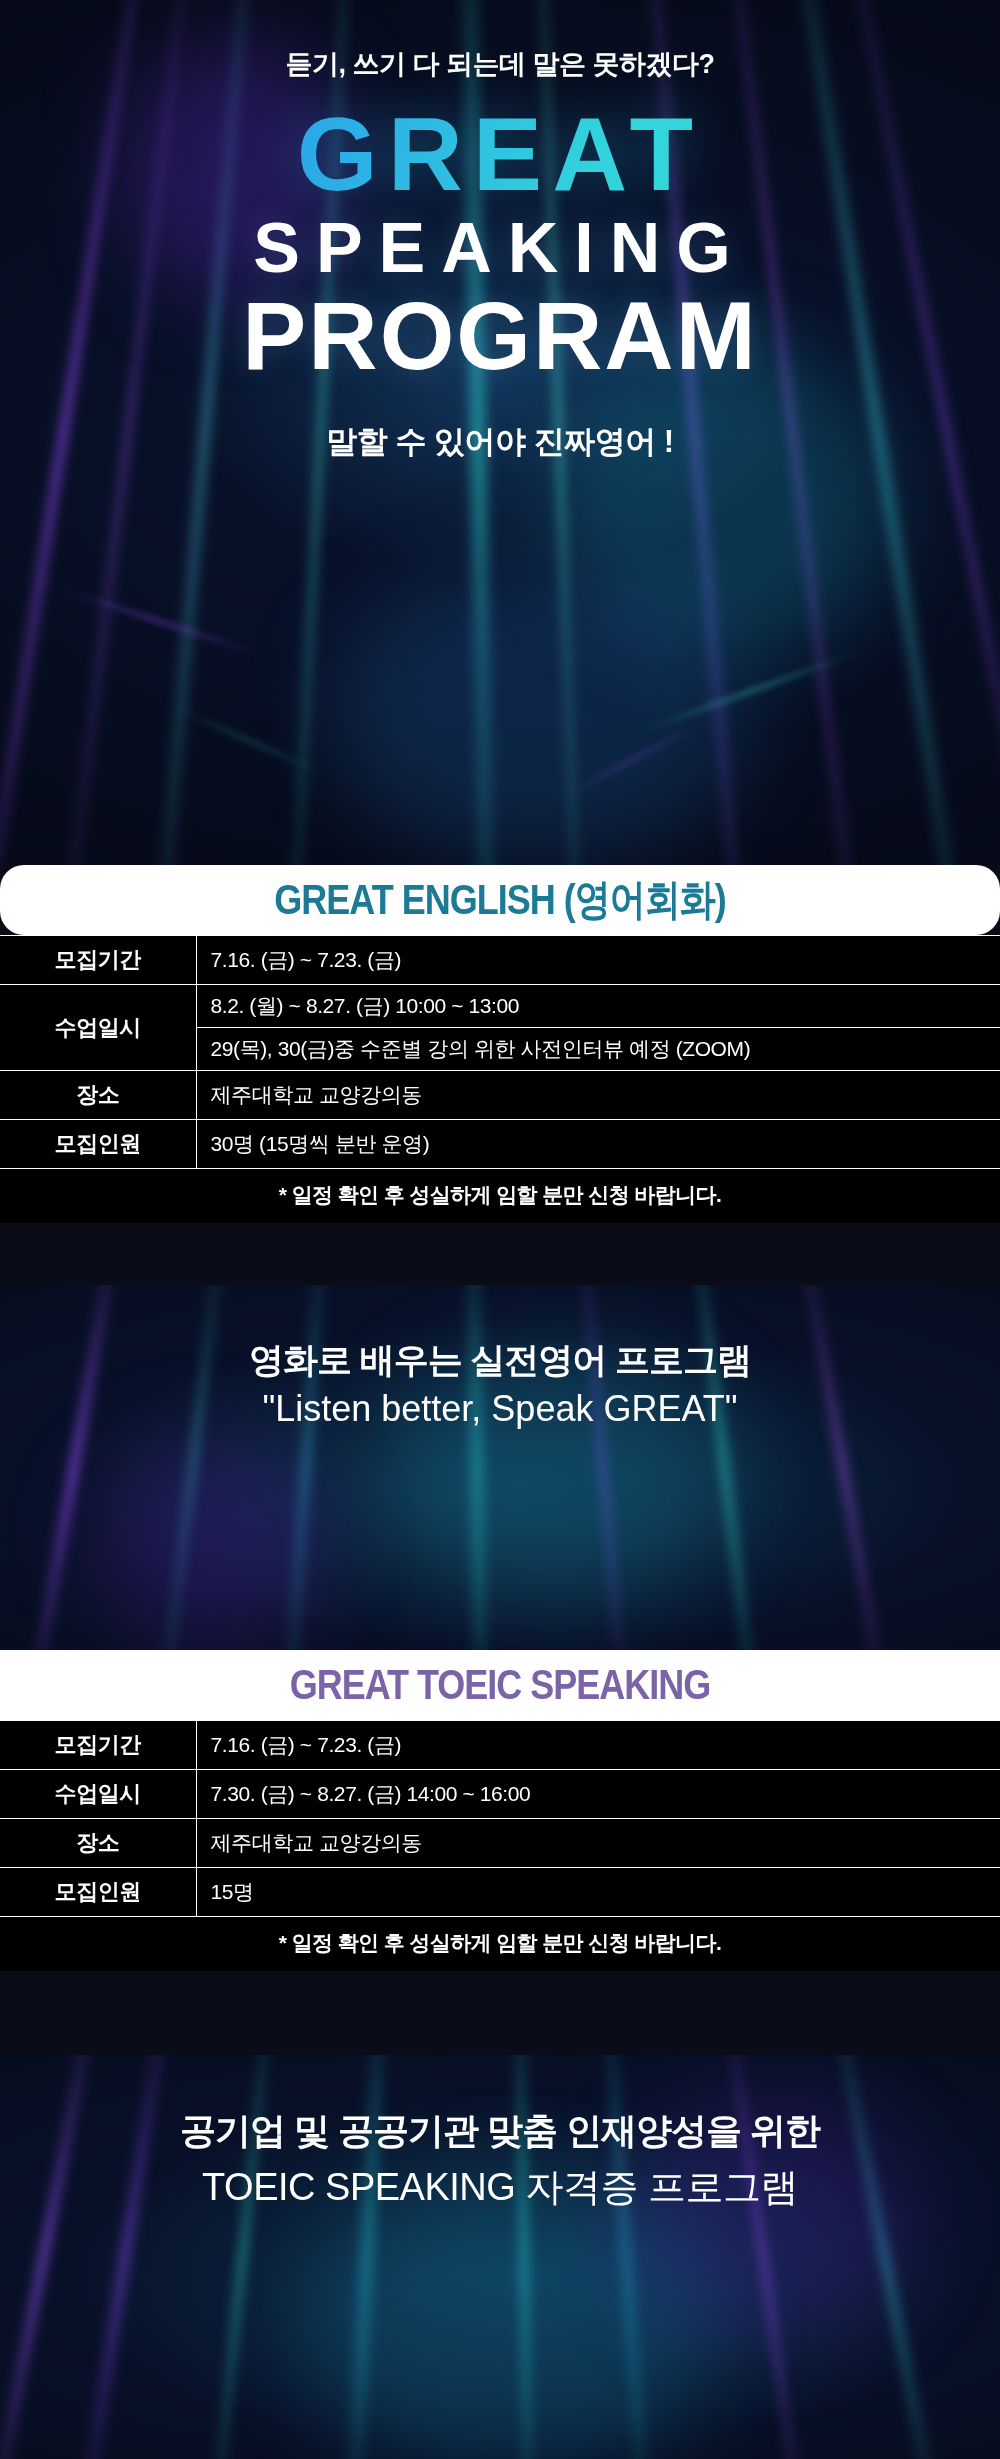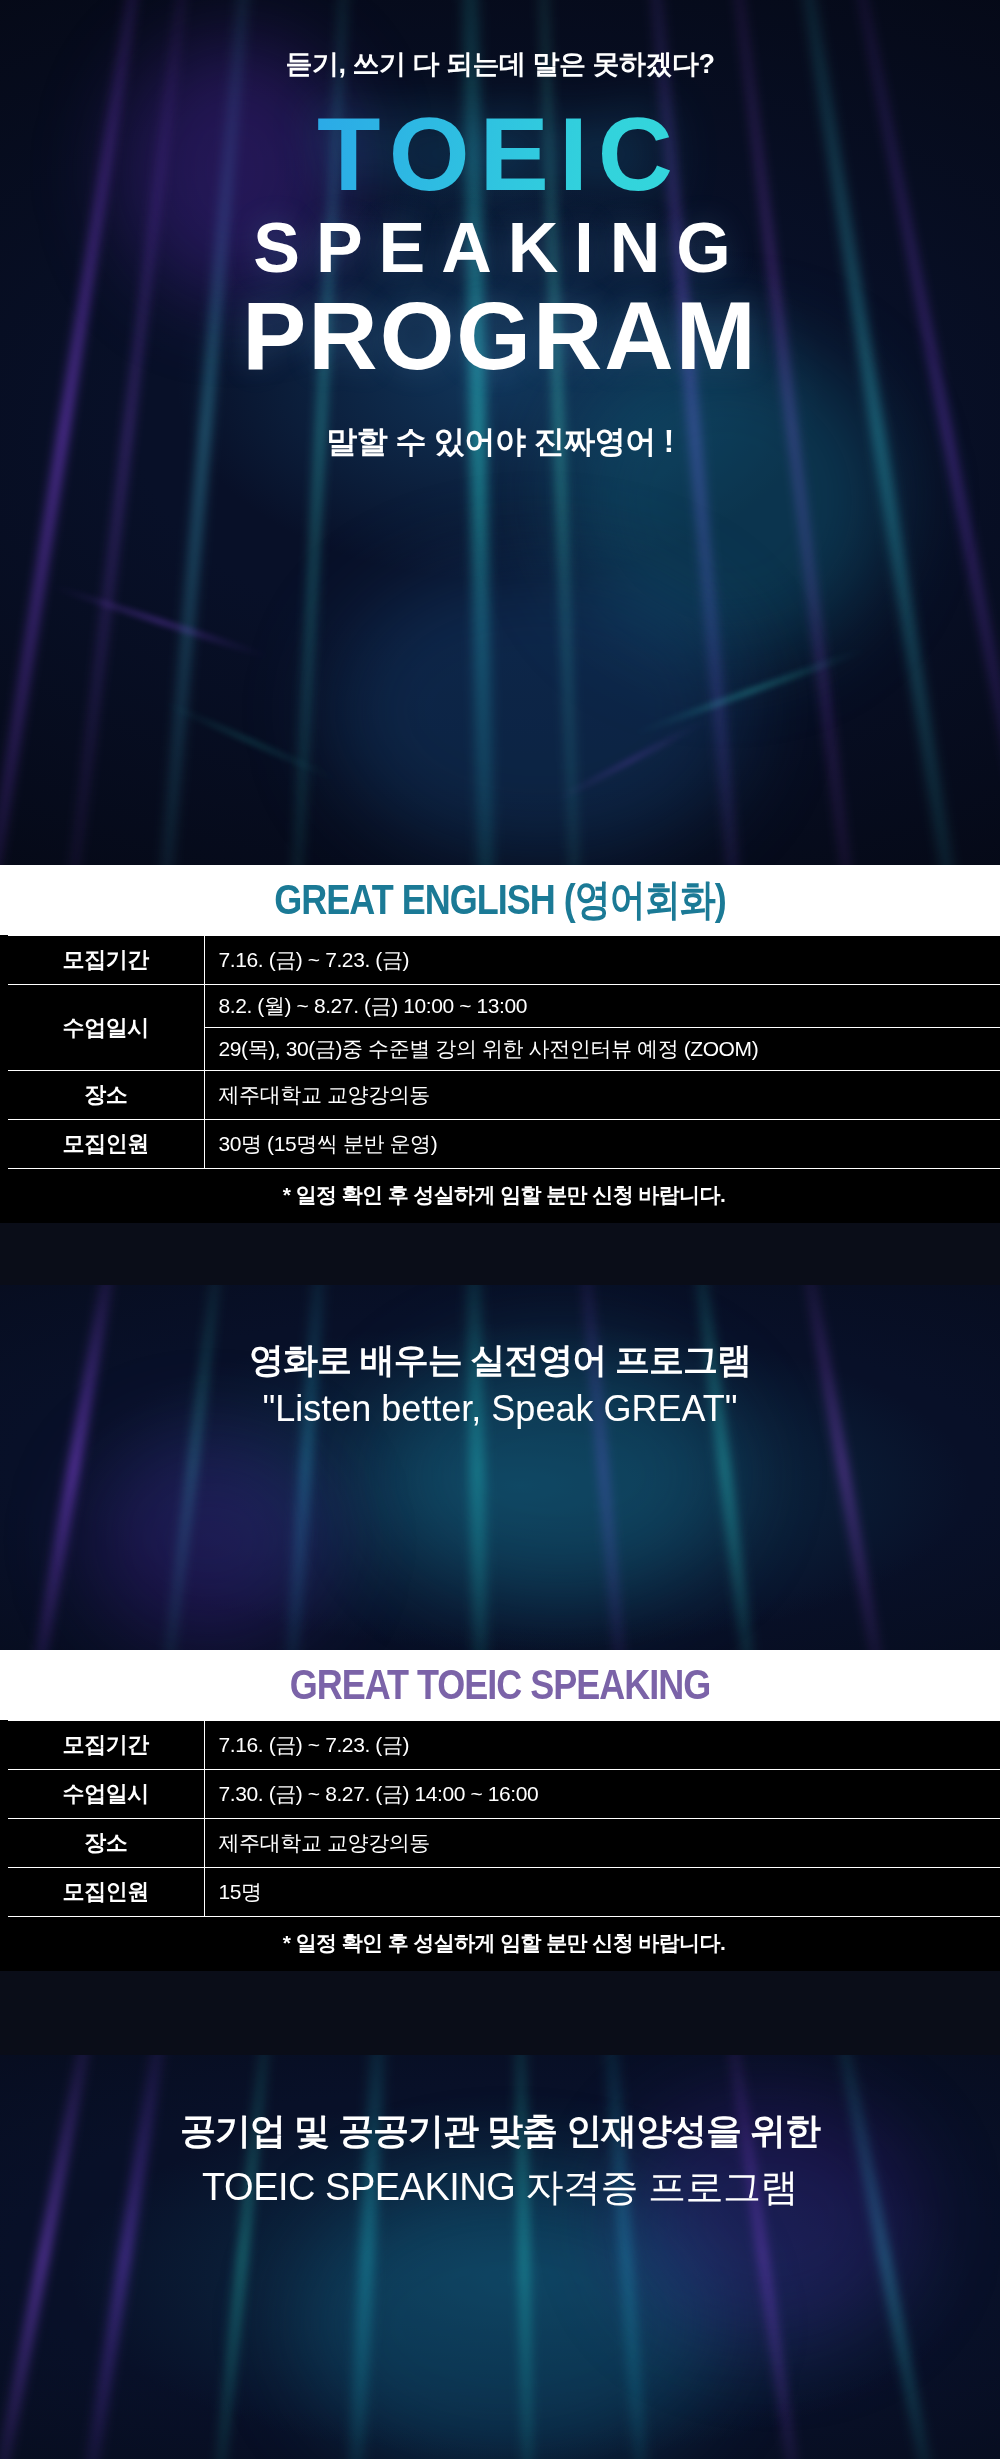--- a/index.html
+++ b/index.html
@@ -73,21 +73,21 @@
     background:#ffffff; display:flex; align-items:center; justify-content:center;
   }
   .sec-title {
     font-size:36px; font-weight:900; letter-spacing:-1px;
     transform:scaleY(1.18); transform-origin:center;
   }
   .sec-title.teal   { color:#1b7a96; }
   .sec-title.purple { color:#7b63a8; }
 
   
-  .table-wrap { position:absolute; left:0; width:1000px; background:#000000;padding-left:8px; }
+  .table-wrap { position:absolute; left:0; width:1000px; background:#000000; }
   table.info { width:1000px; border-collapse:collapse; table-layout:fixed; }
   table.info td {
     color:#ffffff; border:1px solid #ffffff;
     font-size:21px; padding:9px 12px; vertical-align:middle;
     letter-spacing:-0.4px;
   }
   table.info td.lbl {
     width:196px; text-align:center; font-weight:800; font-size:22px;
     border-left:none;
   }
@@ -146,28 +146,28 @@
       <div class="glow" style="left:330px;top:560px;width:420px;height:300px;background:rgba(25,90,150,.3);"></div>
 
       <div class="ray" style="left:40px;top:620px;width:240px;height:3px;background:linear-gradient(90deg,rgba(120,60,230,0),rgba(150,80,250,.8),rgba(120,60,230,0));transform:rotate(18deg);"></div>
       <div class="ray" style="left:620px;top:690px;width:260px;height:3px;background:linear-gradient(90deg,rgba(40,200,200,0),rgba(60,230,220,.75),rgba(40,200,200,0));transform:rotate(-20deg);"></div>
       <div class="ray" style="left:540px;top:760px;width:180px;height:2px;background:linear-gradient(90deg,rgba(150,70,240,0),rgba(170,90,255,.7),rgba(150,70,240,0));transform:rotate(-28deg);"></div>
       <div class="ray" style="left:150px;top:740px;width:200px;height:2px;background:linear-gradient(90deg,rgba(30,200,190,0),rgba(50,230,215,.6),rgba(30,200,190,0));transform:rotate(24deg);"></div>
     </div>
 
     <div class="hero-content">
       <div class="kicker">듣기, 쓰기 다 되는데 말은 못하겠다?</div>
-      <div class="great">TOEIC</div>
+      <div class="great">GREAT</div>
       <div class="speaking">SPEAKING</div>
       <div class="program">PROGRAM</div>
       <div class="tagline">말할 수 있어야 진짜영어 !</div>
     </div>
   </section>
 
-  <div class="title-strip" style="top:865px;">
+  <div class="title-strip" style="top:865px;border-radius:24px;">
     <div class="sec-title teal">GREAT ENGLISH (영어회화)</div>
   </div>
 
   <div class="table-wrap" style="top:935px;">
     <table class="info">
       <tbody>
           <tr>
         <td class="lbl">모집기간</td>
         <td class="val">7.16. (금) ~ 7.23. (금)</td>
       </tr>

